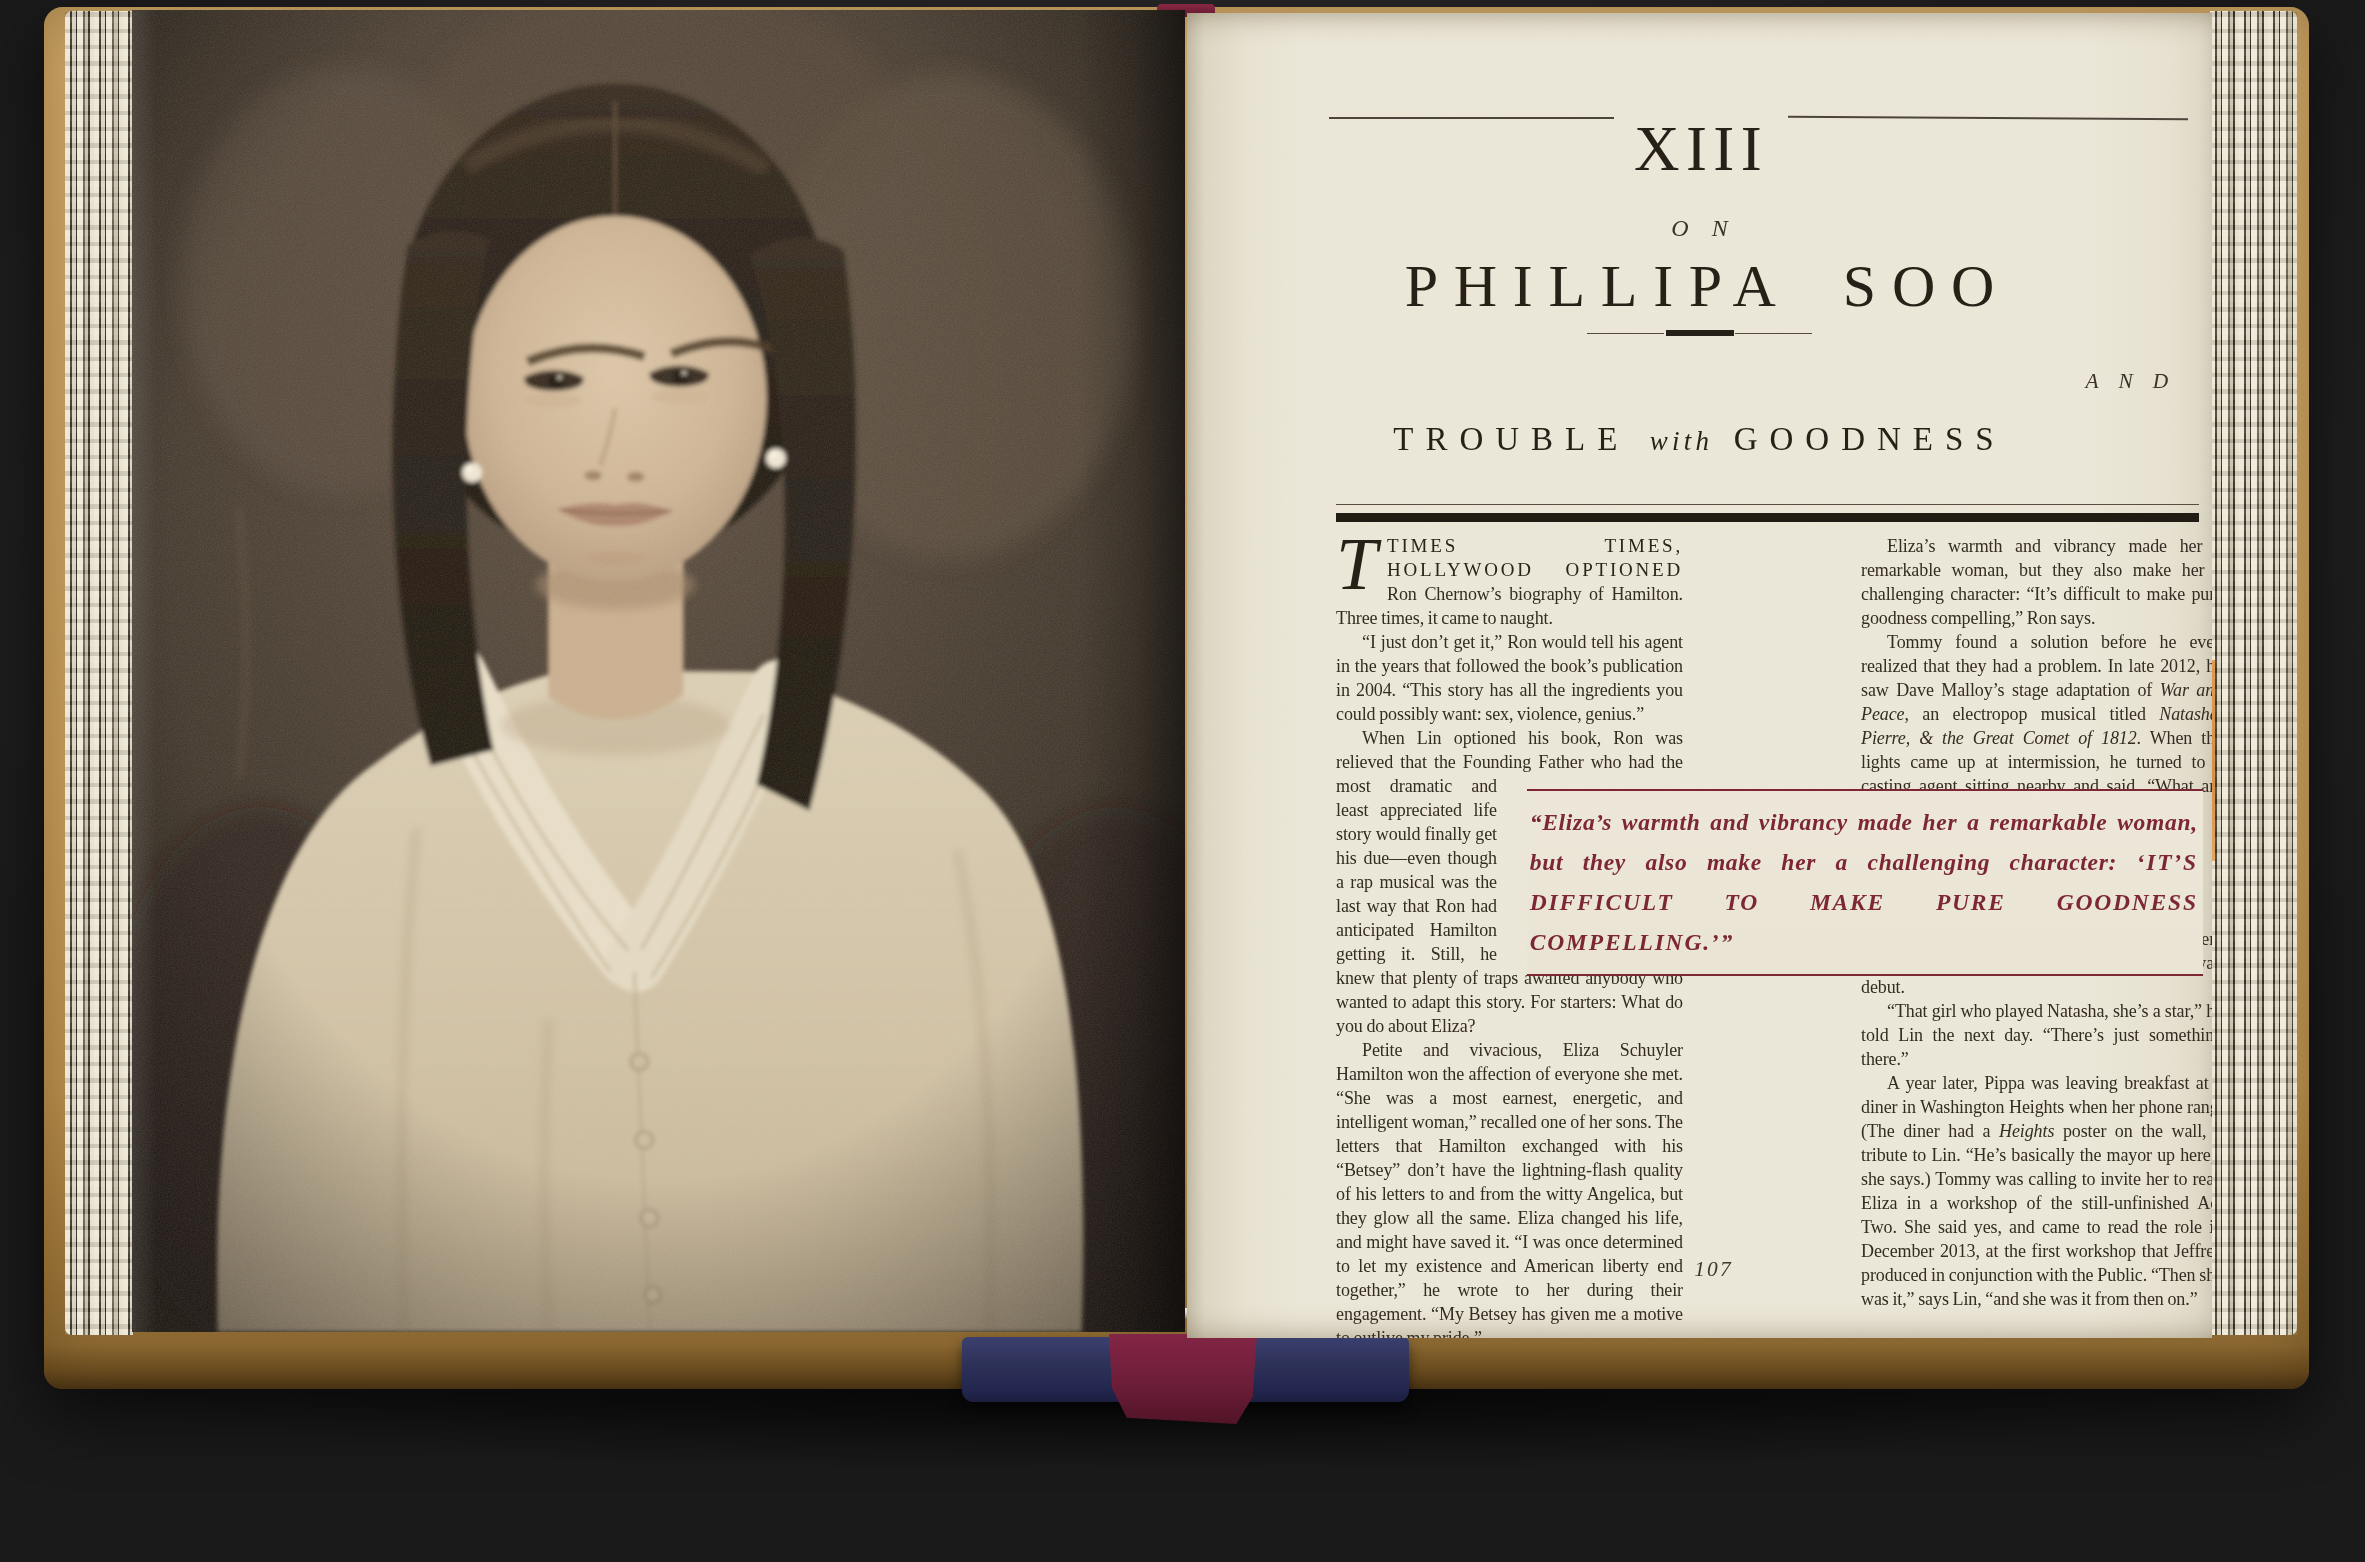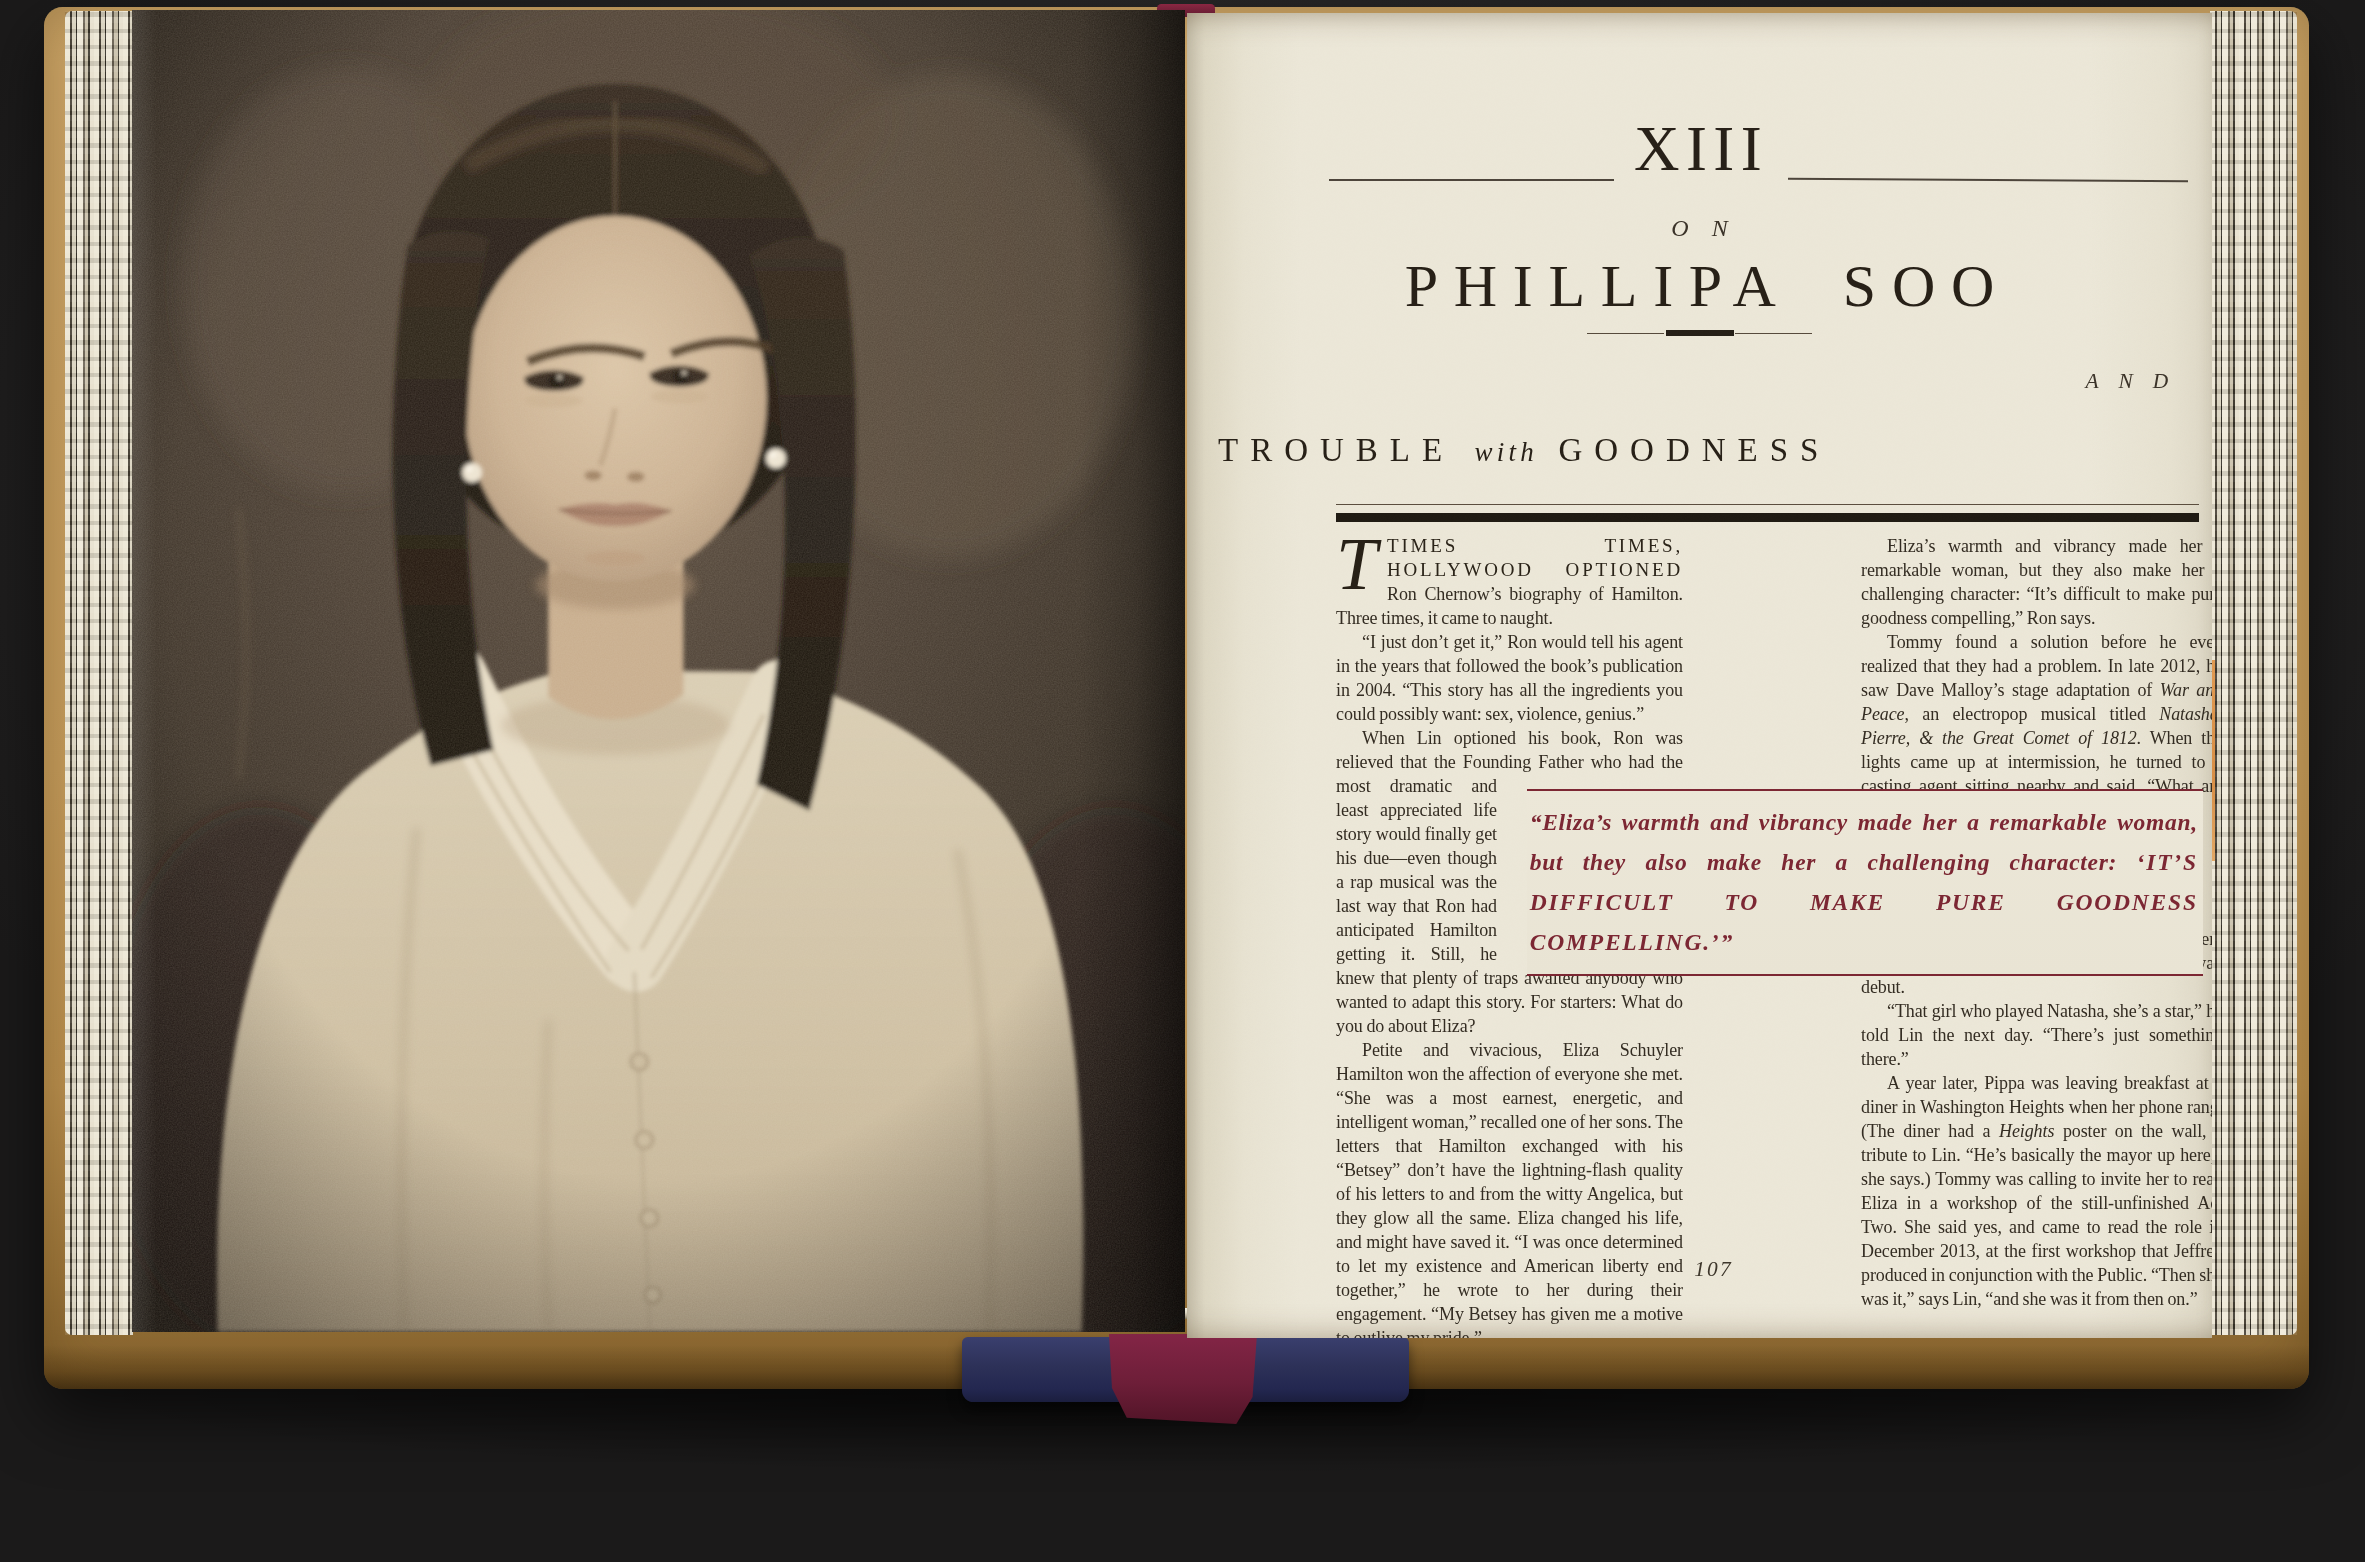--- a/index.html
+++ b/index.html
@@ -38,36 +38,36 @@
   .page-left svg{display:block;width:100%;height:100%;}
   .pl-gutter{position:absolute;inset:0;pointer-events:none;
       background:linear-gradient(270deg,rgba(0,0,0,.5) 0,rgba(0,0,0,.18) 50px,rgba(0,0,0,0) 107px),
                  linear-gradient(90deg,rgba(255,255,255,.10) 0,rgba(255,255,255,0) 25px);}
   
   .page-right{position:absolute;left:1187px;top:13px;width:1025px;height:1325px;overflow:hidden;color:#312a21;
       background:linear-gradient(90deg,#c9c2ae 0px,#ddd7c3 18.5px,#e7e2d1 57px,#ece7d8 114px,#ece7d8 88%,#e6e1d0 96%,#ddd7c5 100%);
       box-shadow:inset 0 18.5px 28.5px -18.5px rgba(90,70,40,.5), inset 0 -21.4px 31px -21.4px rgba(90,70,40,.45);}
   .paper-grain{position:absolute;inset:0;opacity:.45;pointer-events:none;}
   
-  .xiii-row{position:absolute;left:142px;top:104px;width:864px;display:flex;align-items:flex-end;}
+  .xiii-row{position:absolute;left:142px;top:104px;width:864px;display:flex;align-items:flex-start;}
   .xiii-rule{height:2.1px;background:#4c443a;}
   .xiii-rule.l{width:285px;margin-right:20px;}
   .xiii-rule.r{width:400px;margin-left:20px;transform:rotate(.35deg);}
   .xiii-num{font-size:63px;letter-spacing:6.4px;color:#261f17;line-height:64px;}
   .kicker{position:absolute;left:0;top:202px;width:1025px;text-align:center;font-style:italic;
           font-size:24px;letter-spacing:23px;text-indent:23px;color:#3a3228;}
   .chap-title{position:absolute;left:0;top:239px;width:1025px;text-align:center;font-size:60px;
           letter-spacing:15.7px;word-spacing:24px;text-indent:15.7px;color:#261f16;}
   .title-divider{position:absolute;left:0;top:317px;width:1025px;display:flex;justify-content:center;align-items:center;}
   .td-thin{width:77px;height:1.4px;background:#55493b;}
   .td-thick{width:68px;height:6.4px;background:#241e16;margin:0 1.4px;}
   .and-the{position:absolute;left:0;top:356px;width:1127px;text-align:right;font-style:italic;
           font-size:21.4px;letter-spacing:20px;text-indent:20px;color:#3a3228;}
-  .trouble-line{position:absolute;left:0;top:419px;width:1025px;text-align:left;font-size:33px;
-          letter-spacing:12px;color:#261f16;padding-left:31px;}
+  .trouble-line{position:absolute;left:0;top:408px;width:1025px;text-align:center;font-size:33px;
+          letter-spacing:12px;color:#261f16;}
   .trouble-line .w-italic{font-style:italic;font-size:27px;letter-spacing:4.3px;text-transform:lowercase;}
   .rule-thin{position:absolute;left:149px;top:491px;width:863px;height:1.4px;background:#5a4d3d;}
   .rule-thick{position:absolute;left:149px;top:500px;width:863px;height:9.3px;background:#1f1a12;}
   
   .cols{position:absolute;left:149px;top:521px;width:737px;}
   .col{font-size:18px;line-height:24px;text-align:justify;letter-spacing:-0.1px;word-spacing:-0.7px;color:#322b21;}
   .col-left{position:absolute;left:0;top:0;width:347px;}
   .col-right{position:absolute;left:525px;top:0;width:362px;}
   .rc-bottom{position:absolute;left:0;top:393px;width:362px;}
   .para{margin:0;}

